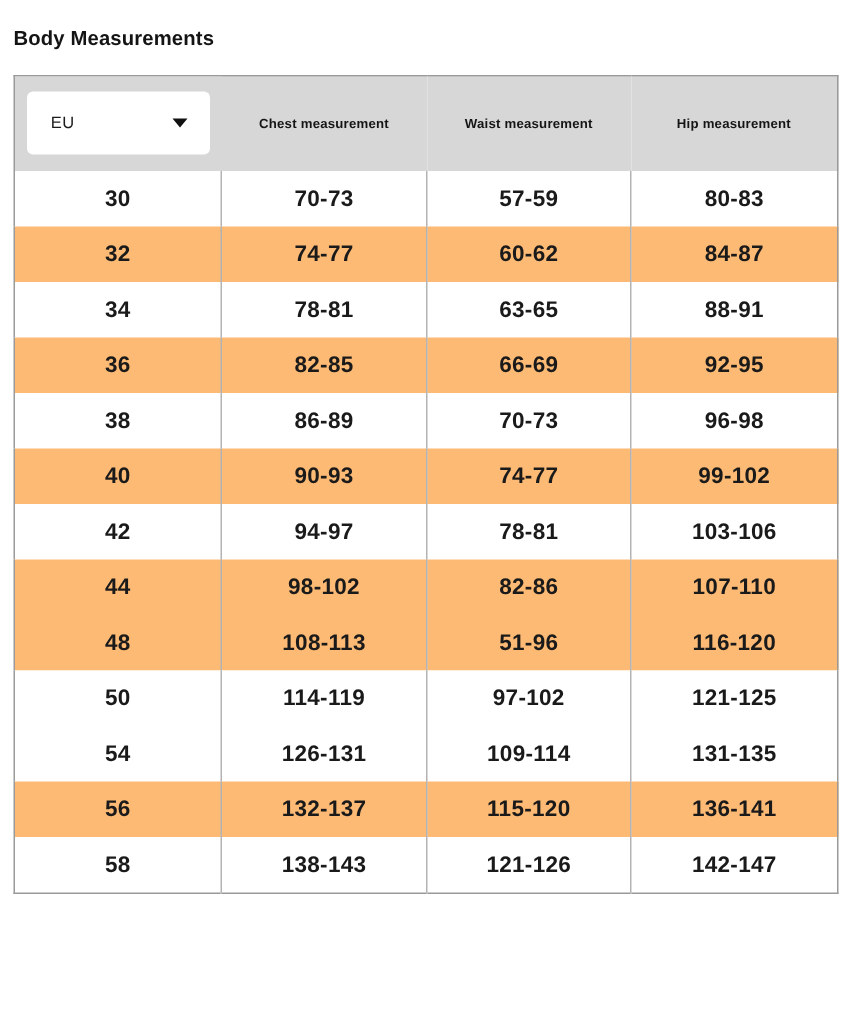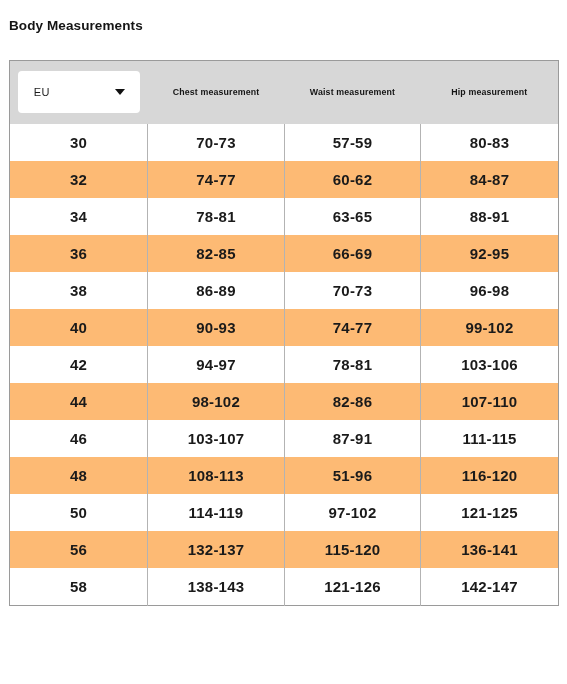--- a/index.html
+++ b/index.html
@@ -30,21 +30,21 @@
     font-size: 13.5px;
     font-weight: bold;
     letter-spacing: 0.1px;
     color: #141414;
     line-height: 16px;
   }
 
   .size-table {
     position: absolute;
     left: 9px;
-    top: 60px;
+    top: 50px;
     width: 549px;
     border-collapse: collapse;
     table-layout: fixed;
     border: 1px solid #9a9a9a;
     background: #ffffff;
     padding-left: 40px;
   }
 
   .size-table col.c-size   { width: 138px; }
   .size-table col.c-chest  { width: 137px; }
@@ -200,38 +200,38 @@
           <td>94-97</td>
           <td>78-81</td>
           <td>103-106</td>
         </tr>
         <tr class="alt">
           <td>44</td>
           <td>98-102</td>
           <td>82-86</td>
           <td>107-110</td>
         </tr>
-        <tr>
-          <td>46</td>
-          <td>103-107</td>
-          <td>87-91</td>
-          <td>111-115</td>
-        </tr>
         <tr class="alt">
           <td>48</td>
           <td>108-113</td>
           <td>51-96</td>
           <td>116-120</td>
         </tr>
         <tr>
           <td>50</td>
           <td>114-119</td>
           <td>97-102</td>
           <td>121-125</td>
         </tr>
+        <tr>
+          <td>54</td>
+          <td>126-131</td>
+          <td>109-114</td>
+          <td>131-135</td>
+        </tr>
         <tr class="alt">
           <td>56</td>
           <td>132-137</td>
           <td>115-120</td>
           <td>136-141</td>
         </tr>
         <tr>
           <td>58</td>
           <td>138-143</td>
           <td>121-126</td>

